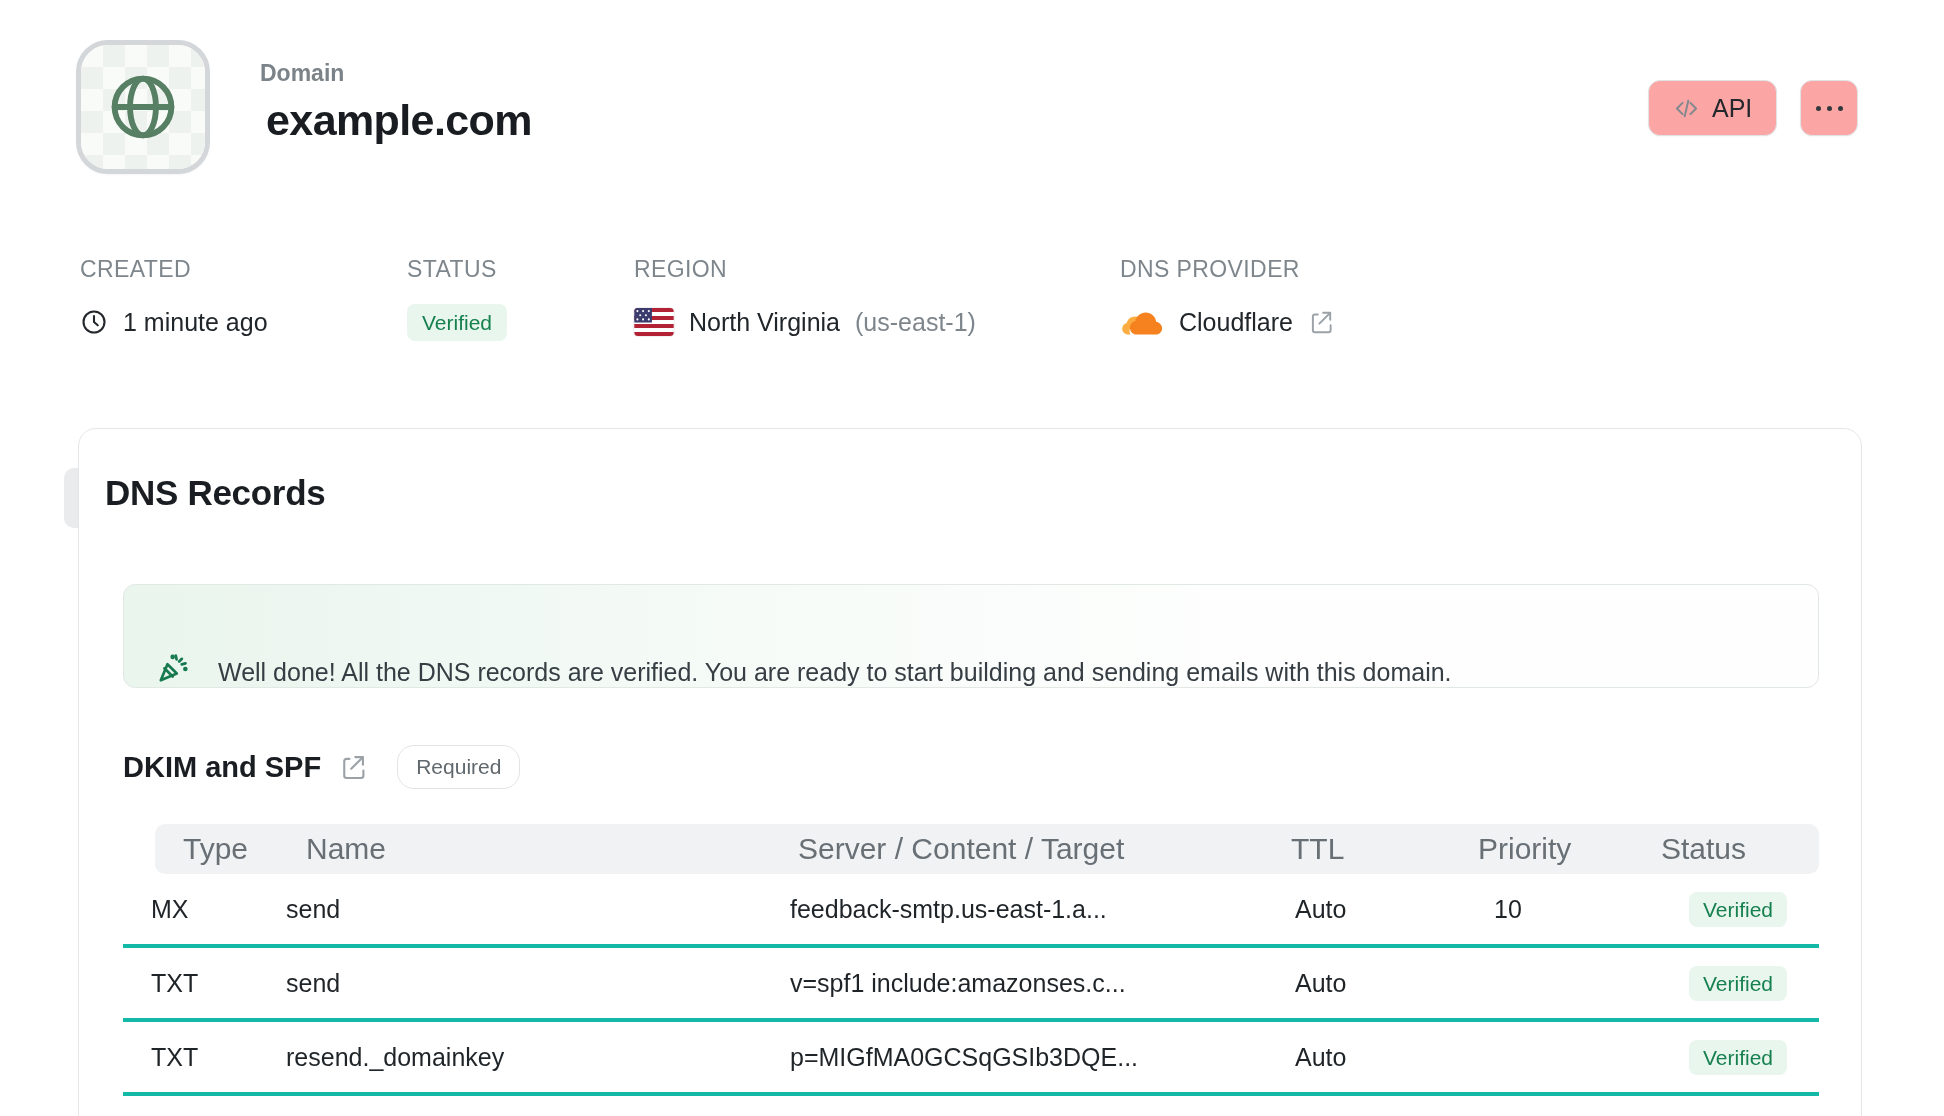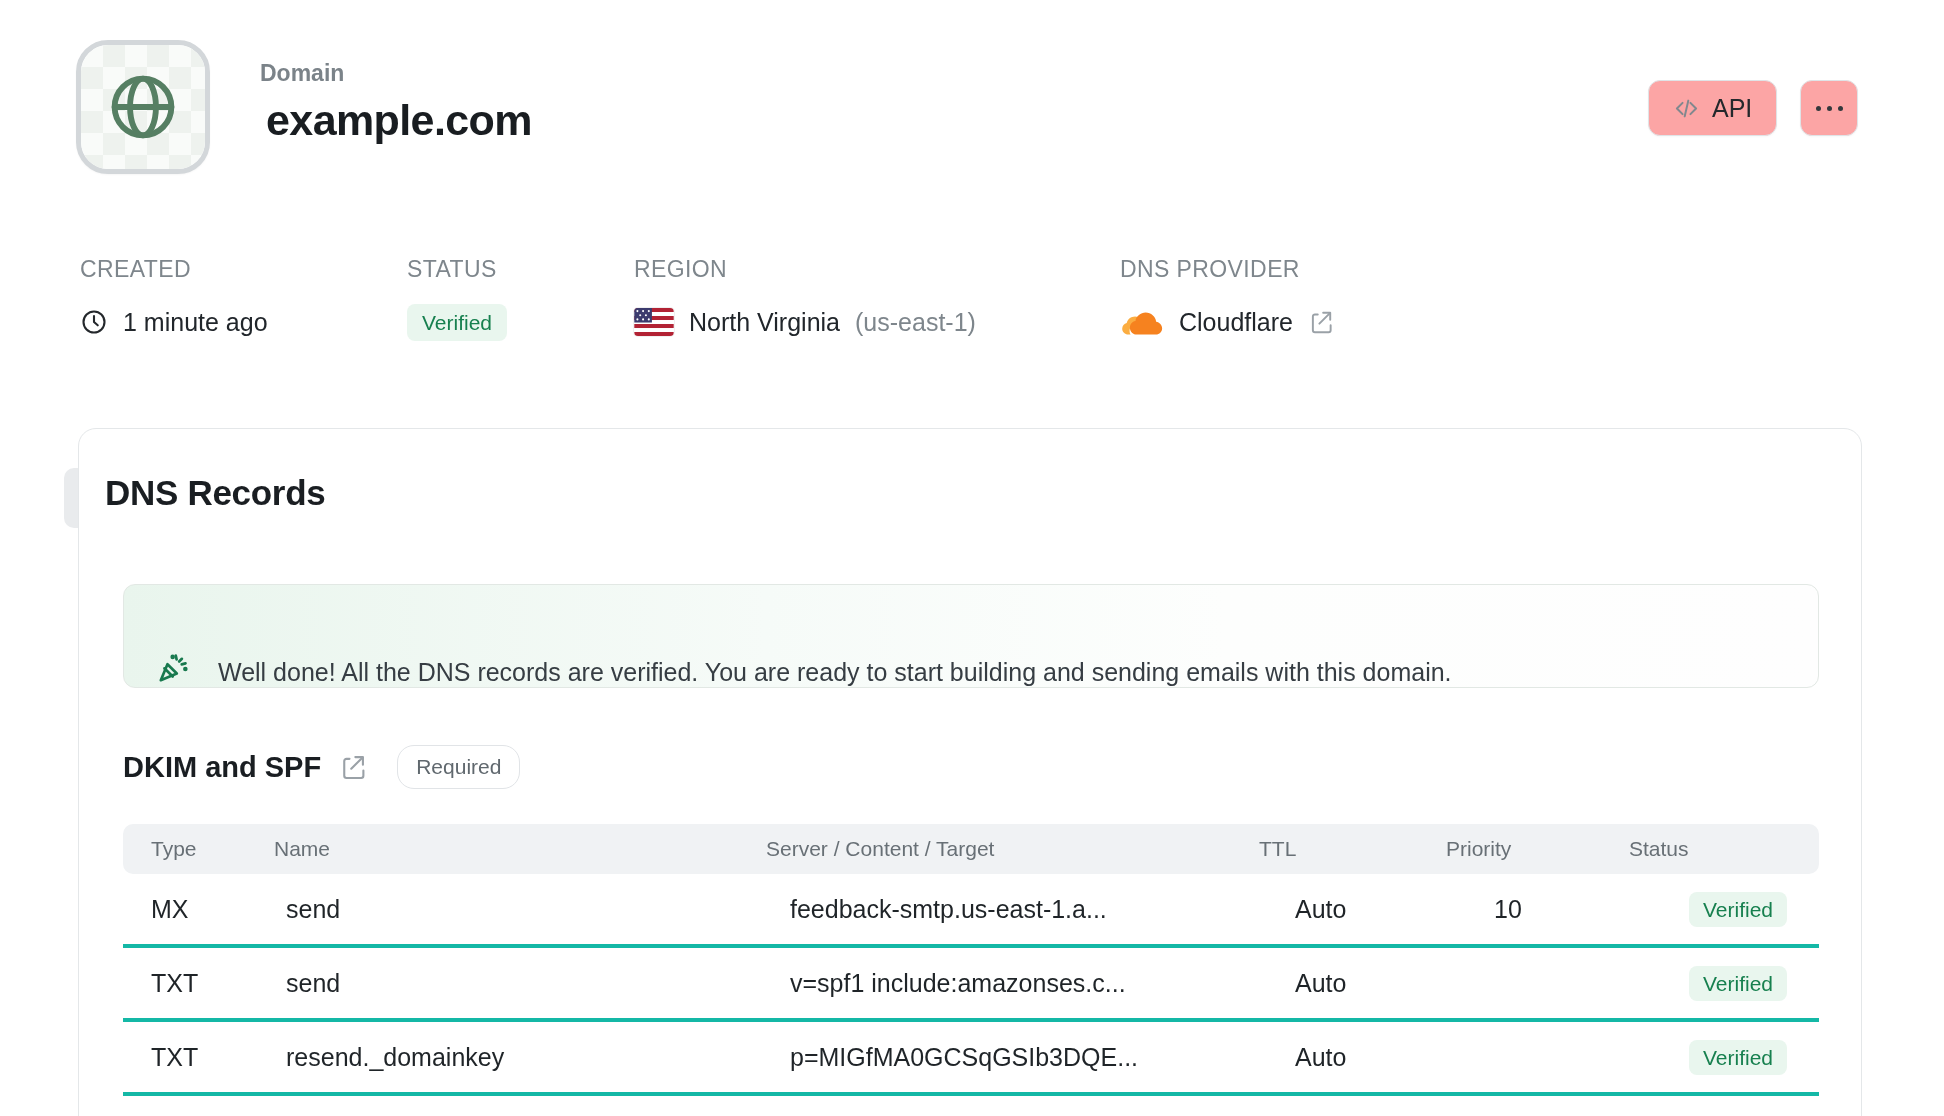--- a/index.html
+++ b/index.html
@@ -48,21 +48,21 @@
   .banner-text { font-size:25px; color:#363d43; }
 
   .section-head { position:absolute; left:44px; top:316px; display:flex; align-items:center; gap:18px; }
   .section-title { font-size:29px; font-weight:700; color:#1a1e22; }
   .badge-outline { margin-left:12px; border:1.5px solid #e1e4e7; border-radius:17px; padding:9px 18px;
     font-size:21px; color:#60686e; background:#fff; }
 
   
   .table { position:absolute; left:44px; top:395px; width:1696px; }
   .trow { display:grid; grid-template-columns:123px 492px 493px 187px 183px 1fr; align-items:center; padding-left:28px; }
-  .thead { height:50px; background:#f0f2f4; border-radius:10px; font-size:21px; font-weight:500; color:#687076; }
+  .thead { height:50px; background:#f0f2f4; border-radius:10px; font-size:30px; font-weight:500; color:#687076;margin-left:32px; }
   .tbody .trow { height:74px; border-bottom:4px solid #14b8a6; font-size:25px; color:#1f2428; cursor:pointer;gap:12px; }
   .cell-badge .badge-green { font-size:21px; padding:7px 14px; }
 
   .icon { flex:0 0 auto; display:inline-flex; }
   .link-row { display:flex; align-items:center; gap:15px; cursor:pointer; }
 </style>
 </head>
 <body>
 
 <div class="page">

